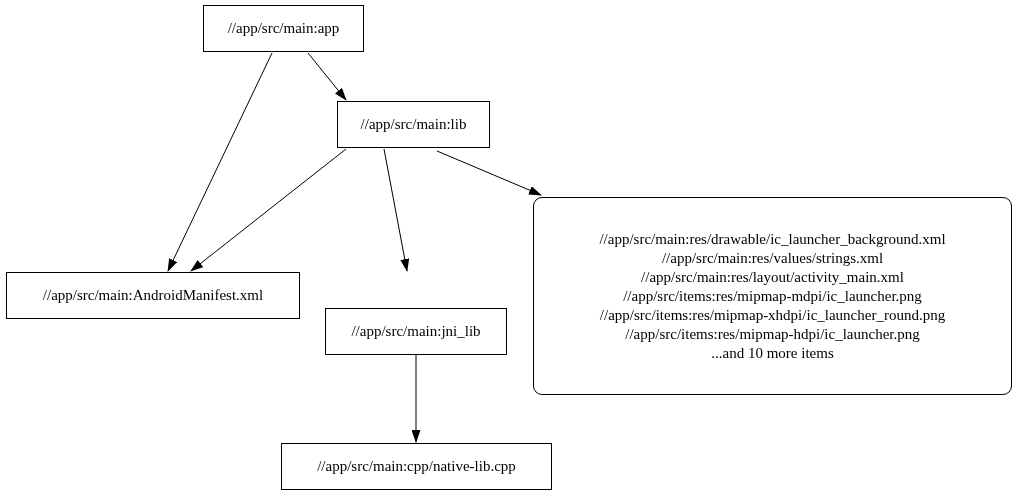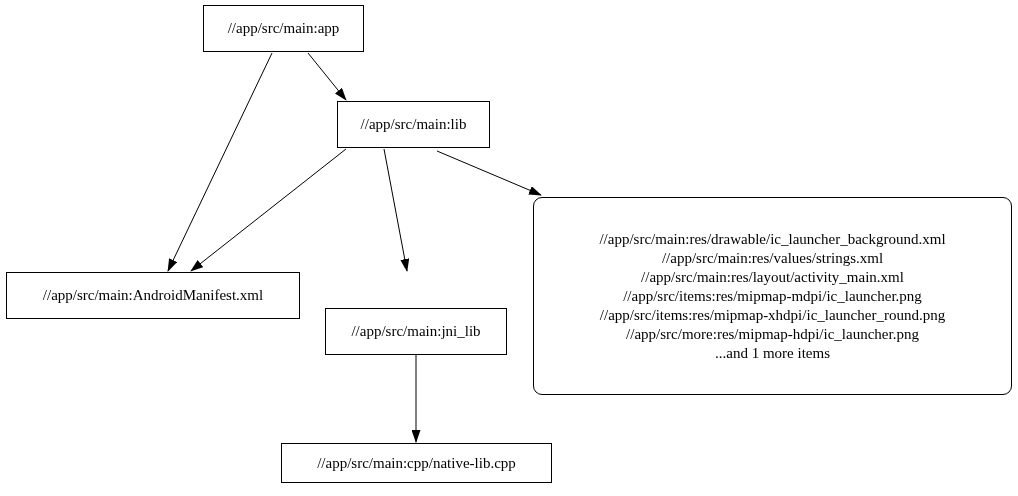--- a/index.html
+++ b/index.html
@@ -40,21 +40,21 @@
     flex-direction: column;
     justify-content: center;
     padding: 3px 6px;
     border-radius: 9px;
   }
   .node-app        { left: 203px; top: 5px;   width: 161px; height: 47px; }
   .node-lib        { left: 302px; top: 101px; width: 153px; height: 47px; margin-left: 35px; }
   .node-manifest   { left: 6px;   top: 272px; width: 294px; height: 47px; }
   .node-jnilib     { left: 325px; top: 268px; width: 182px; height: 47px; margin-top: 40px; }
   .node-resources  { left: 533px; top: 197px; width: 479px; height: 198px; }
-  .node-nativelib  { left: 281px; top: 443px; width: 271px; height: 40px; }
+  .node-nativelib  { left: 281px; top: 443px; width: 271px; height: 47px; }
   .res-line { display: block; }
 </style>
 </head>
 <body>
 
 <div class="canvas">
 
   <svg class="edge-layer" viewBox="0 0 1018 496" xmlns="http://www.w3.org/2000/svg">
     <defs>
       <marker id="arrow" markerUnits="userSpaceOnUse" markerWidth="13" markerHeight="9" refX="12" refY="4.5" orient="auto">
@@ -84,21 +84,21 @@
   <div class="node node-jnilib">
     <span>//app/src/main:jni_lib</span>
   </div>
 
   <div class="node node-resources multi">
     <span class="res-line">//app/src/main:res/drawable/ic_launcher_background.xml</span>
     <span class="res-line">//app/src/main:res/values/strings.xml</span>
     <span class="res-line">//app/src/main:res/layout/activity_main.xml</span>
     <span class="res-line">//app/src/items:res/mipmap-mdpi/ic_launcher.png</span>
     <span class="res-line">//app/src/items:res/mipmap-xhdpi/ic_launcher_round.png</span>
-    <span class="res-line">//app/src/more:res/mipmap-hdpi/ic_launcher.png</span>
-    <span class="res-line">...and 1 more items</span>
+    <span class="res-line">//app/src/items:res/mipmap-hdpi/ic_launcher.png</span>
+    <span class="res-line">...and 10 more items</span>
   </div>
 
   <div class="node node-nativelib">
     <span>//app/src/main:cpp/native-lib.cpp</span>
   </div>
 
 </div>
 
 </body></html>

